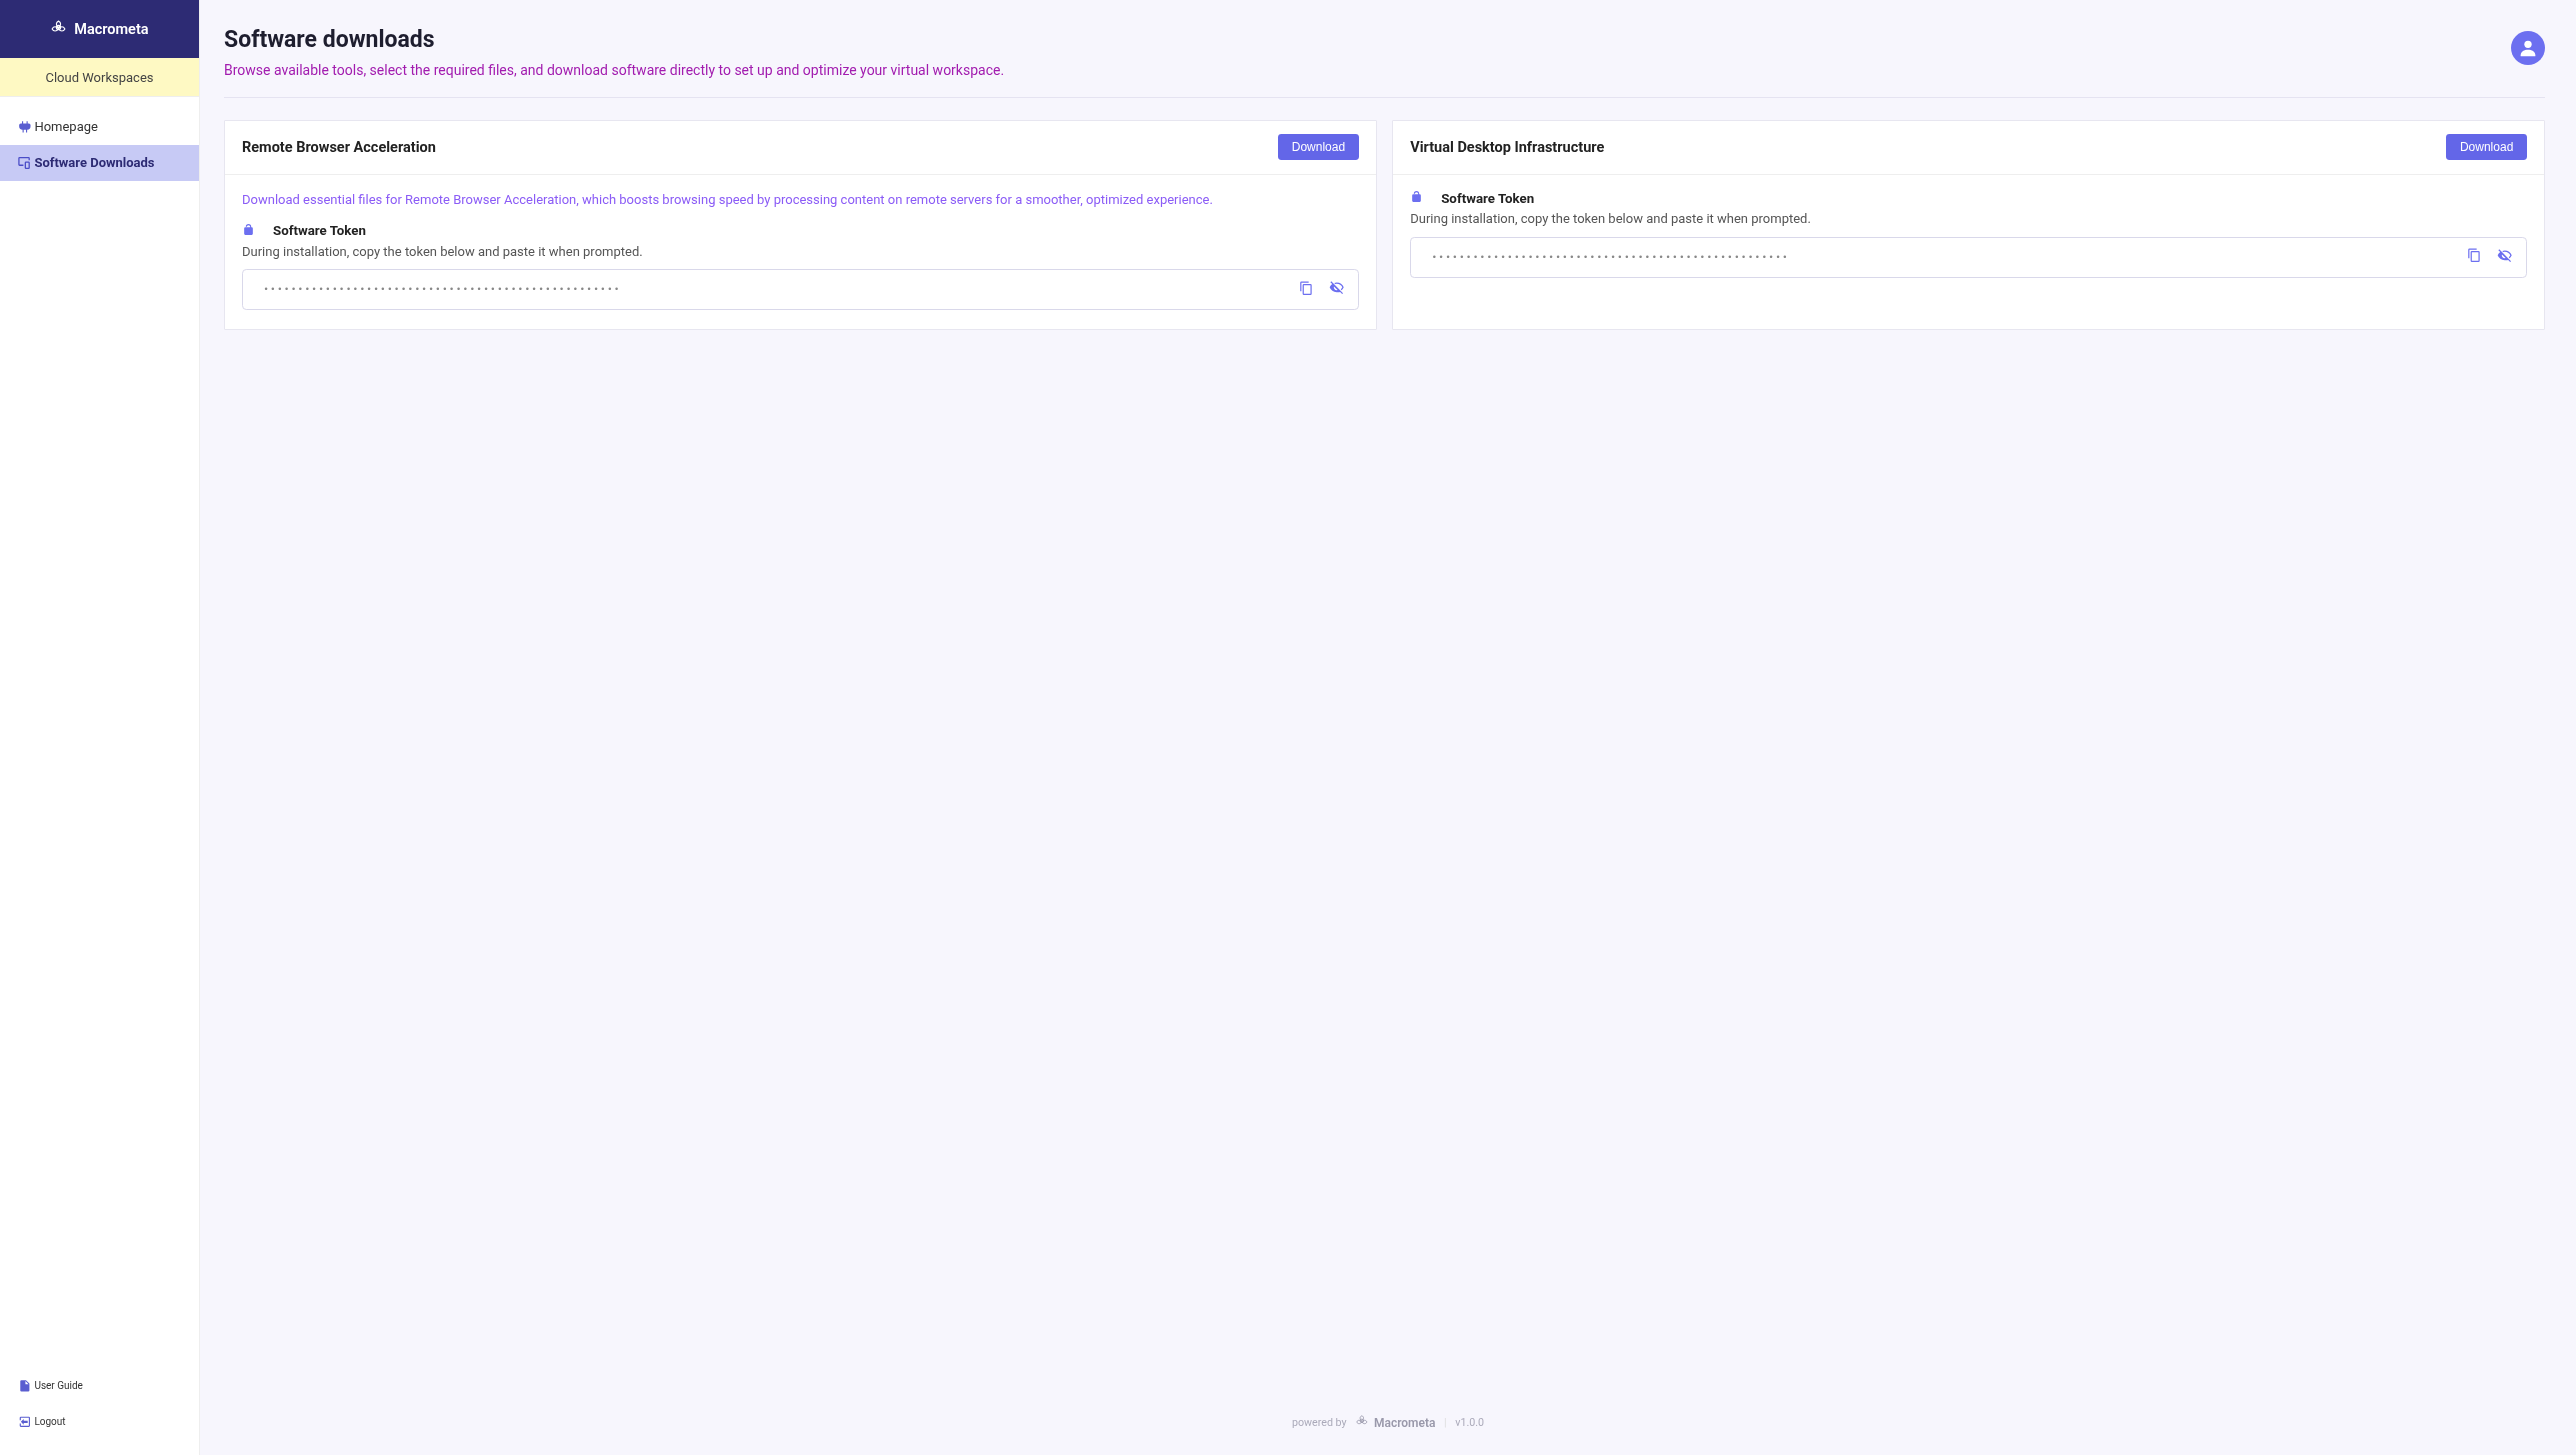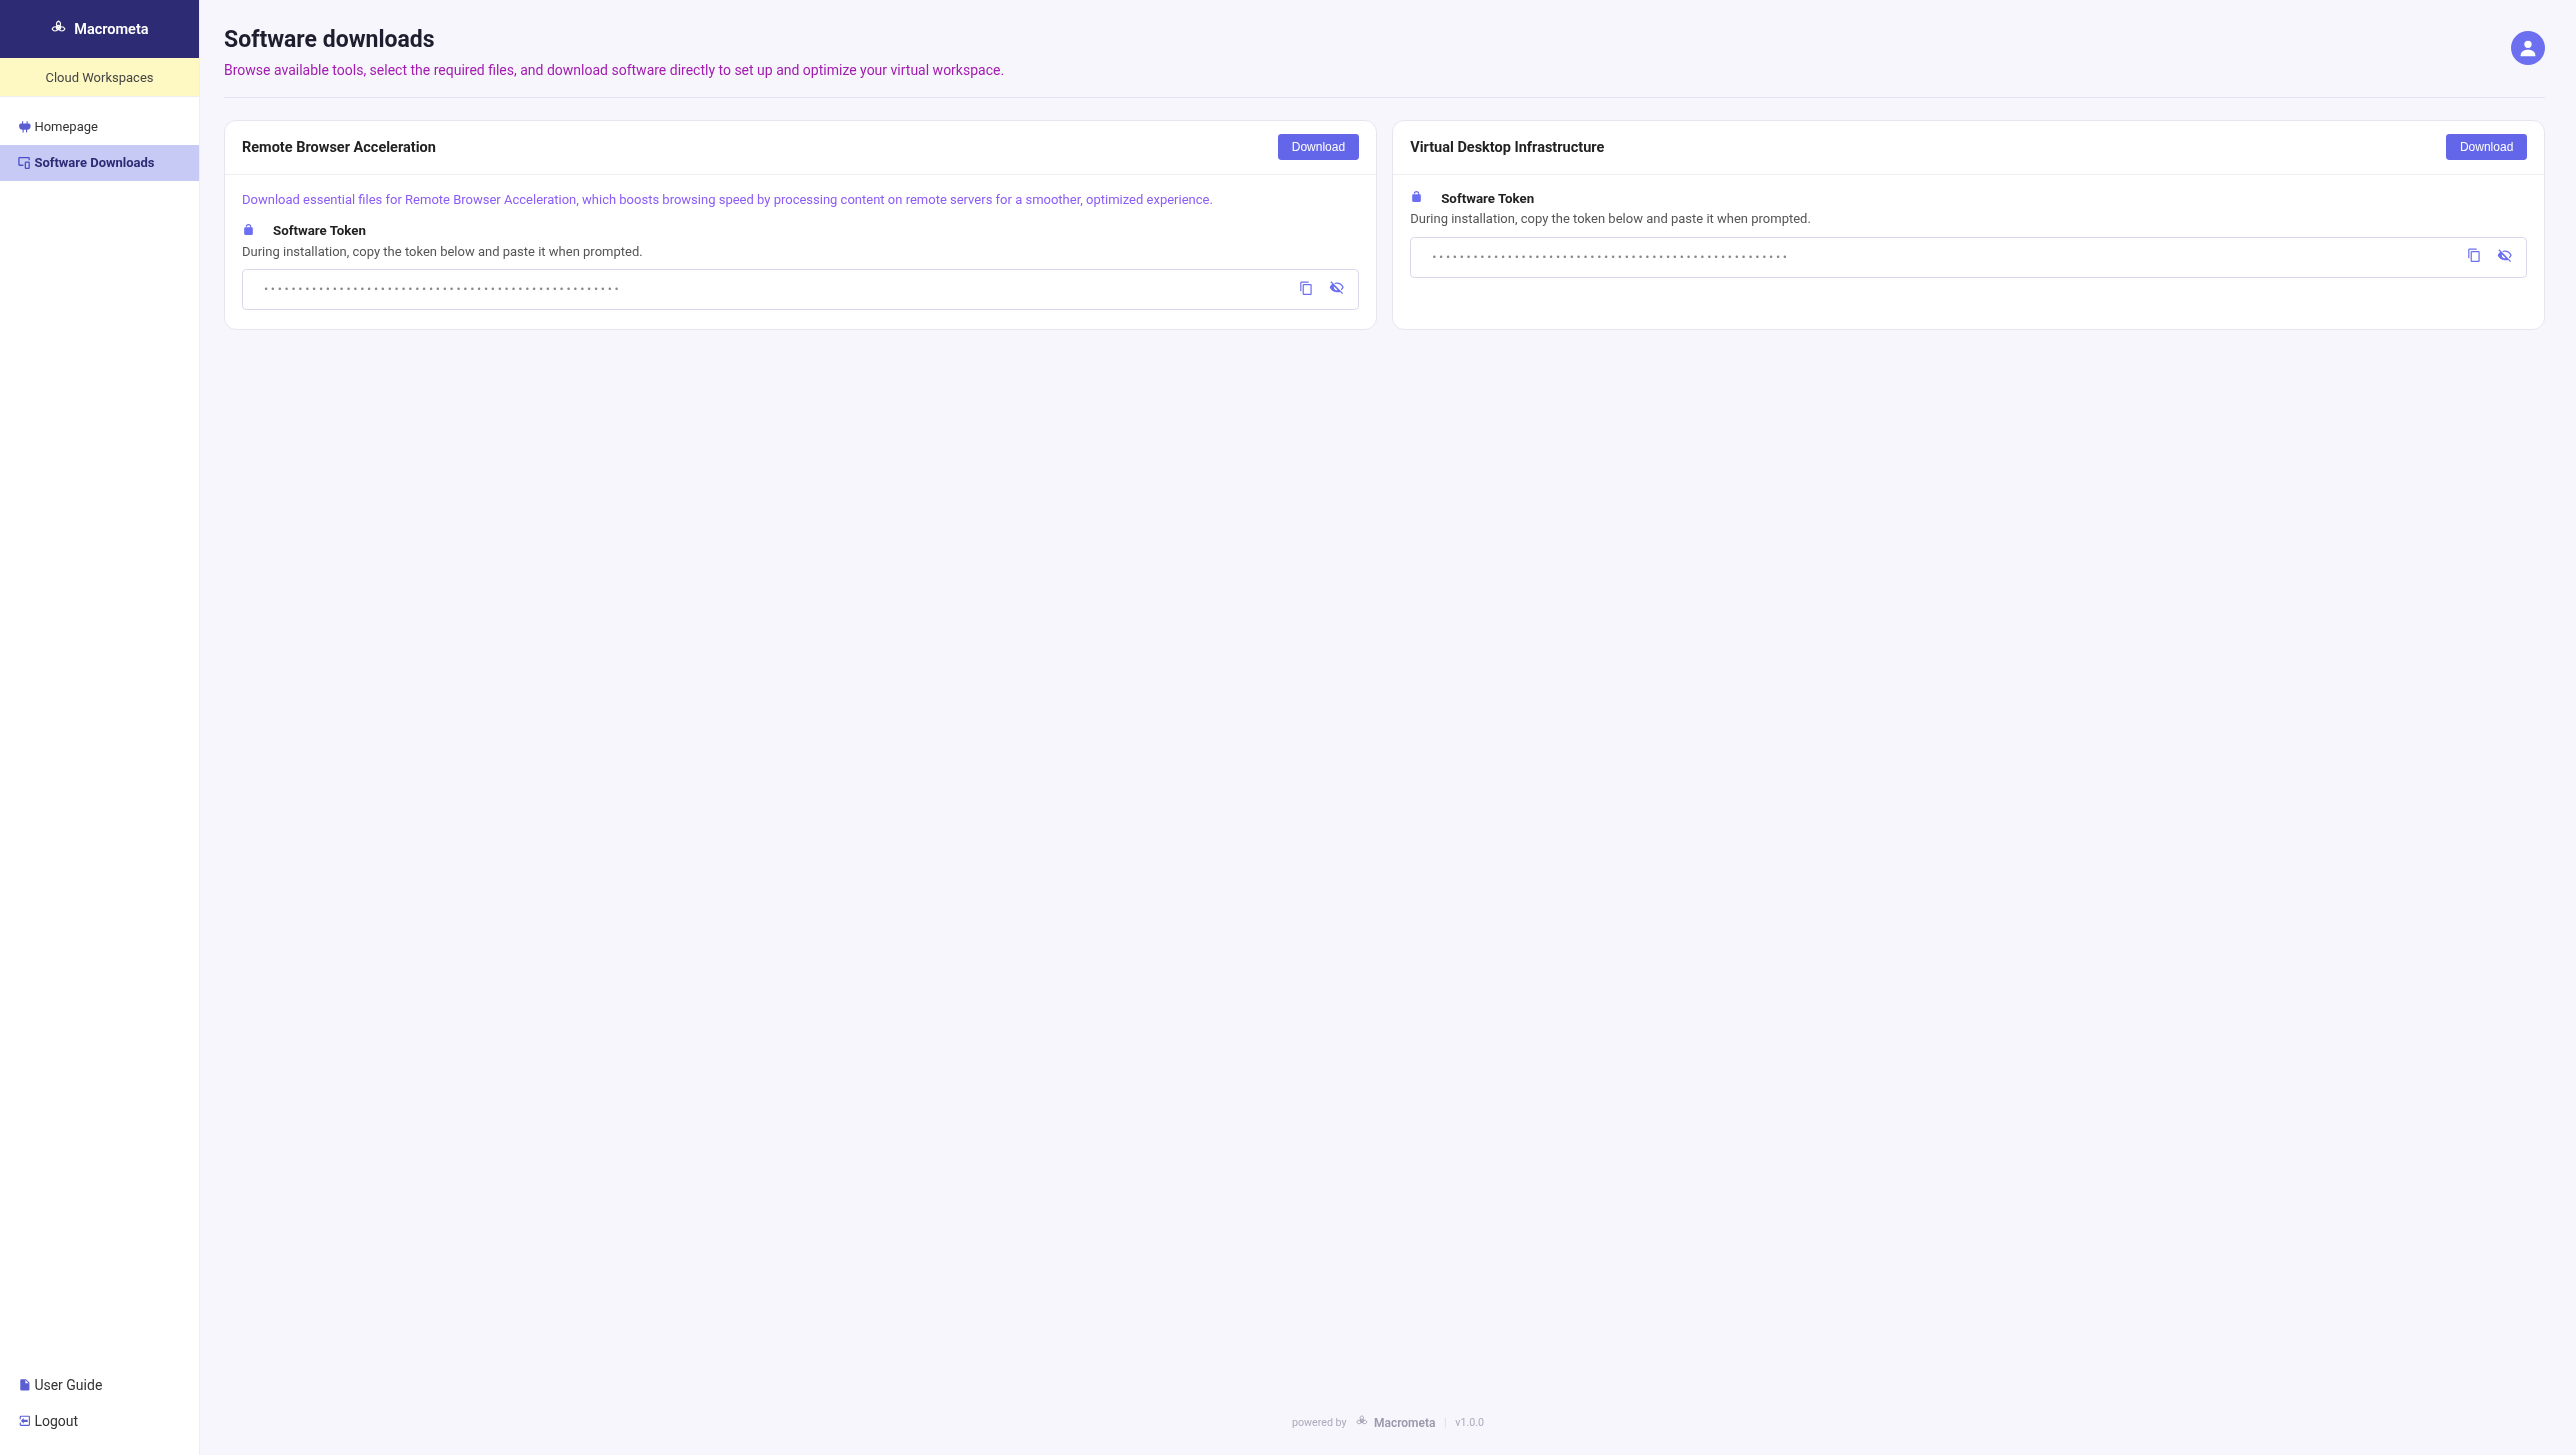--- a/index.html
+++ b/index.html
@@ -53,21 +53,21 @@
     font-size: 13px;
   }
   .nav-item.active {
     background: #c7caf5;
     color: #2d2b74;
     font-weight: 700;
   }
   .nav-item .icon { width: 15.4px; height: 15.4px; display:flex; align-items:center; justify-content:center; color:#5a5ed0; }
   .nav-item.active .icon { color:#4a4dc7; }
   .sidebar-bottom { padding-bottom: 15.4px; }
-  .sidebar-bottom .nav-item { font-size: 14px; }
+  .sidebar-bottom .nav-item { font-size: 10px; }
   
   .main {
     flex: 1;
     display: flex;
     flex-direction: column;
     min-width: 0;
   }
   .content {
     flex: 1;
     padding: 26px 31px 17px 24px;
@@ -102,21 +102,21 @@
   .avatar svg { fill: #fff; }
   .divider { border: none; border-top: 0.9px solid #e5e3f1; margin-bottom: 22px; }
   .cards {
     display: grid;
     grid-template-columns: 1fr 1fr;
     gap: 15.4px;
   }
   .card {
     background: #fff;
     border: 0.9px solid #e7e6f0;
-    border-radius: 12px;
+    border-radius: 1px;
     overflow: hidden;
   }
   .card-head {
     display: flex;
     align-items: center;
     justify-content: space-between;
     padding: 13.7px 17px;
     border-bottom: 0.9px solid #eee;
   }
   .card-title { font-size: 14.5px; font-weight: 700; color: #222; }

